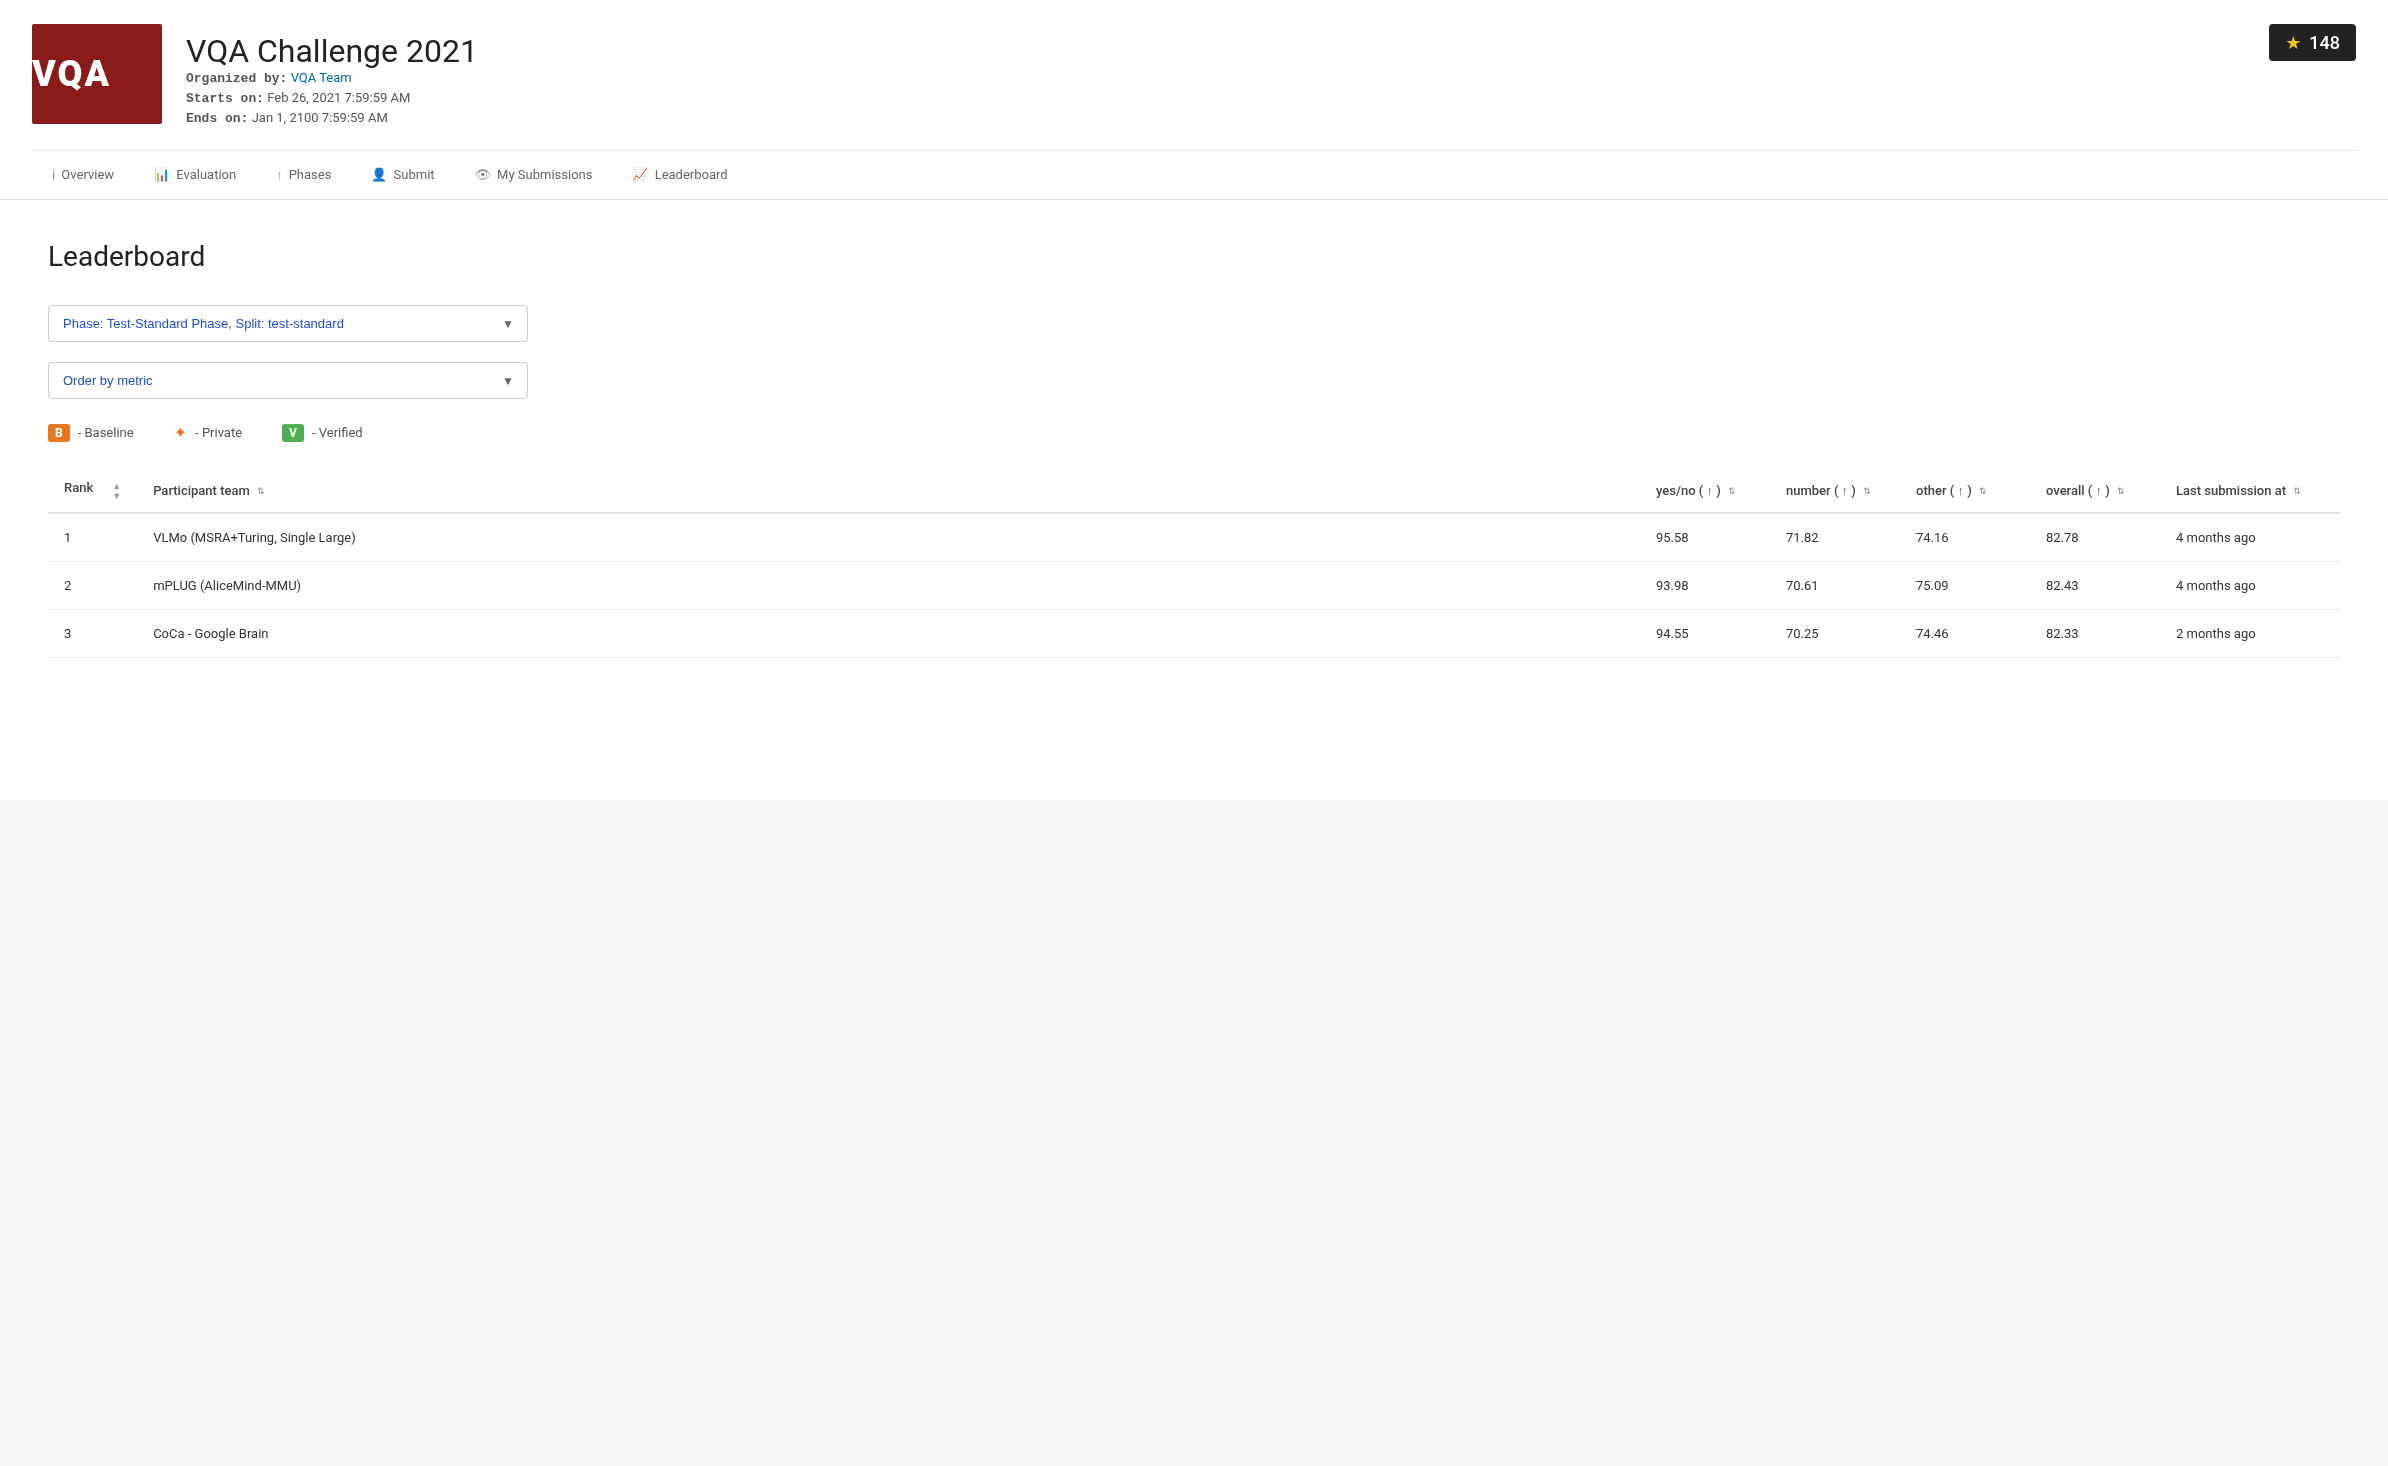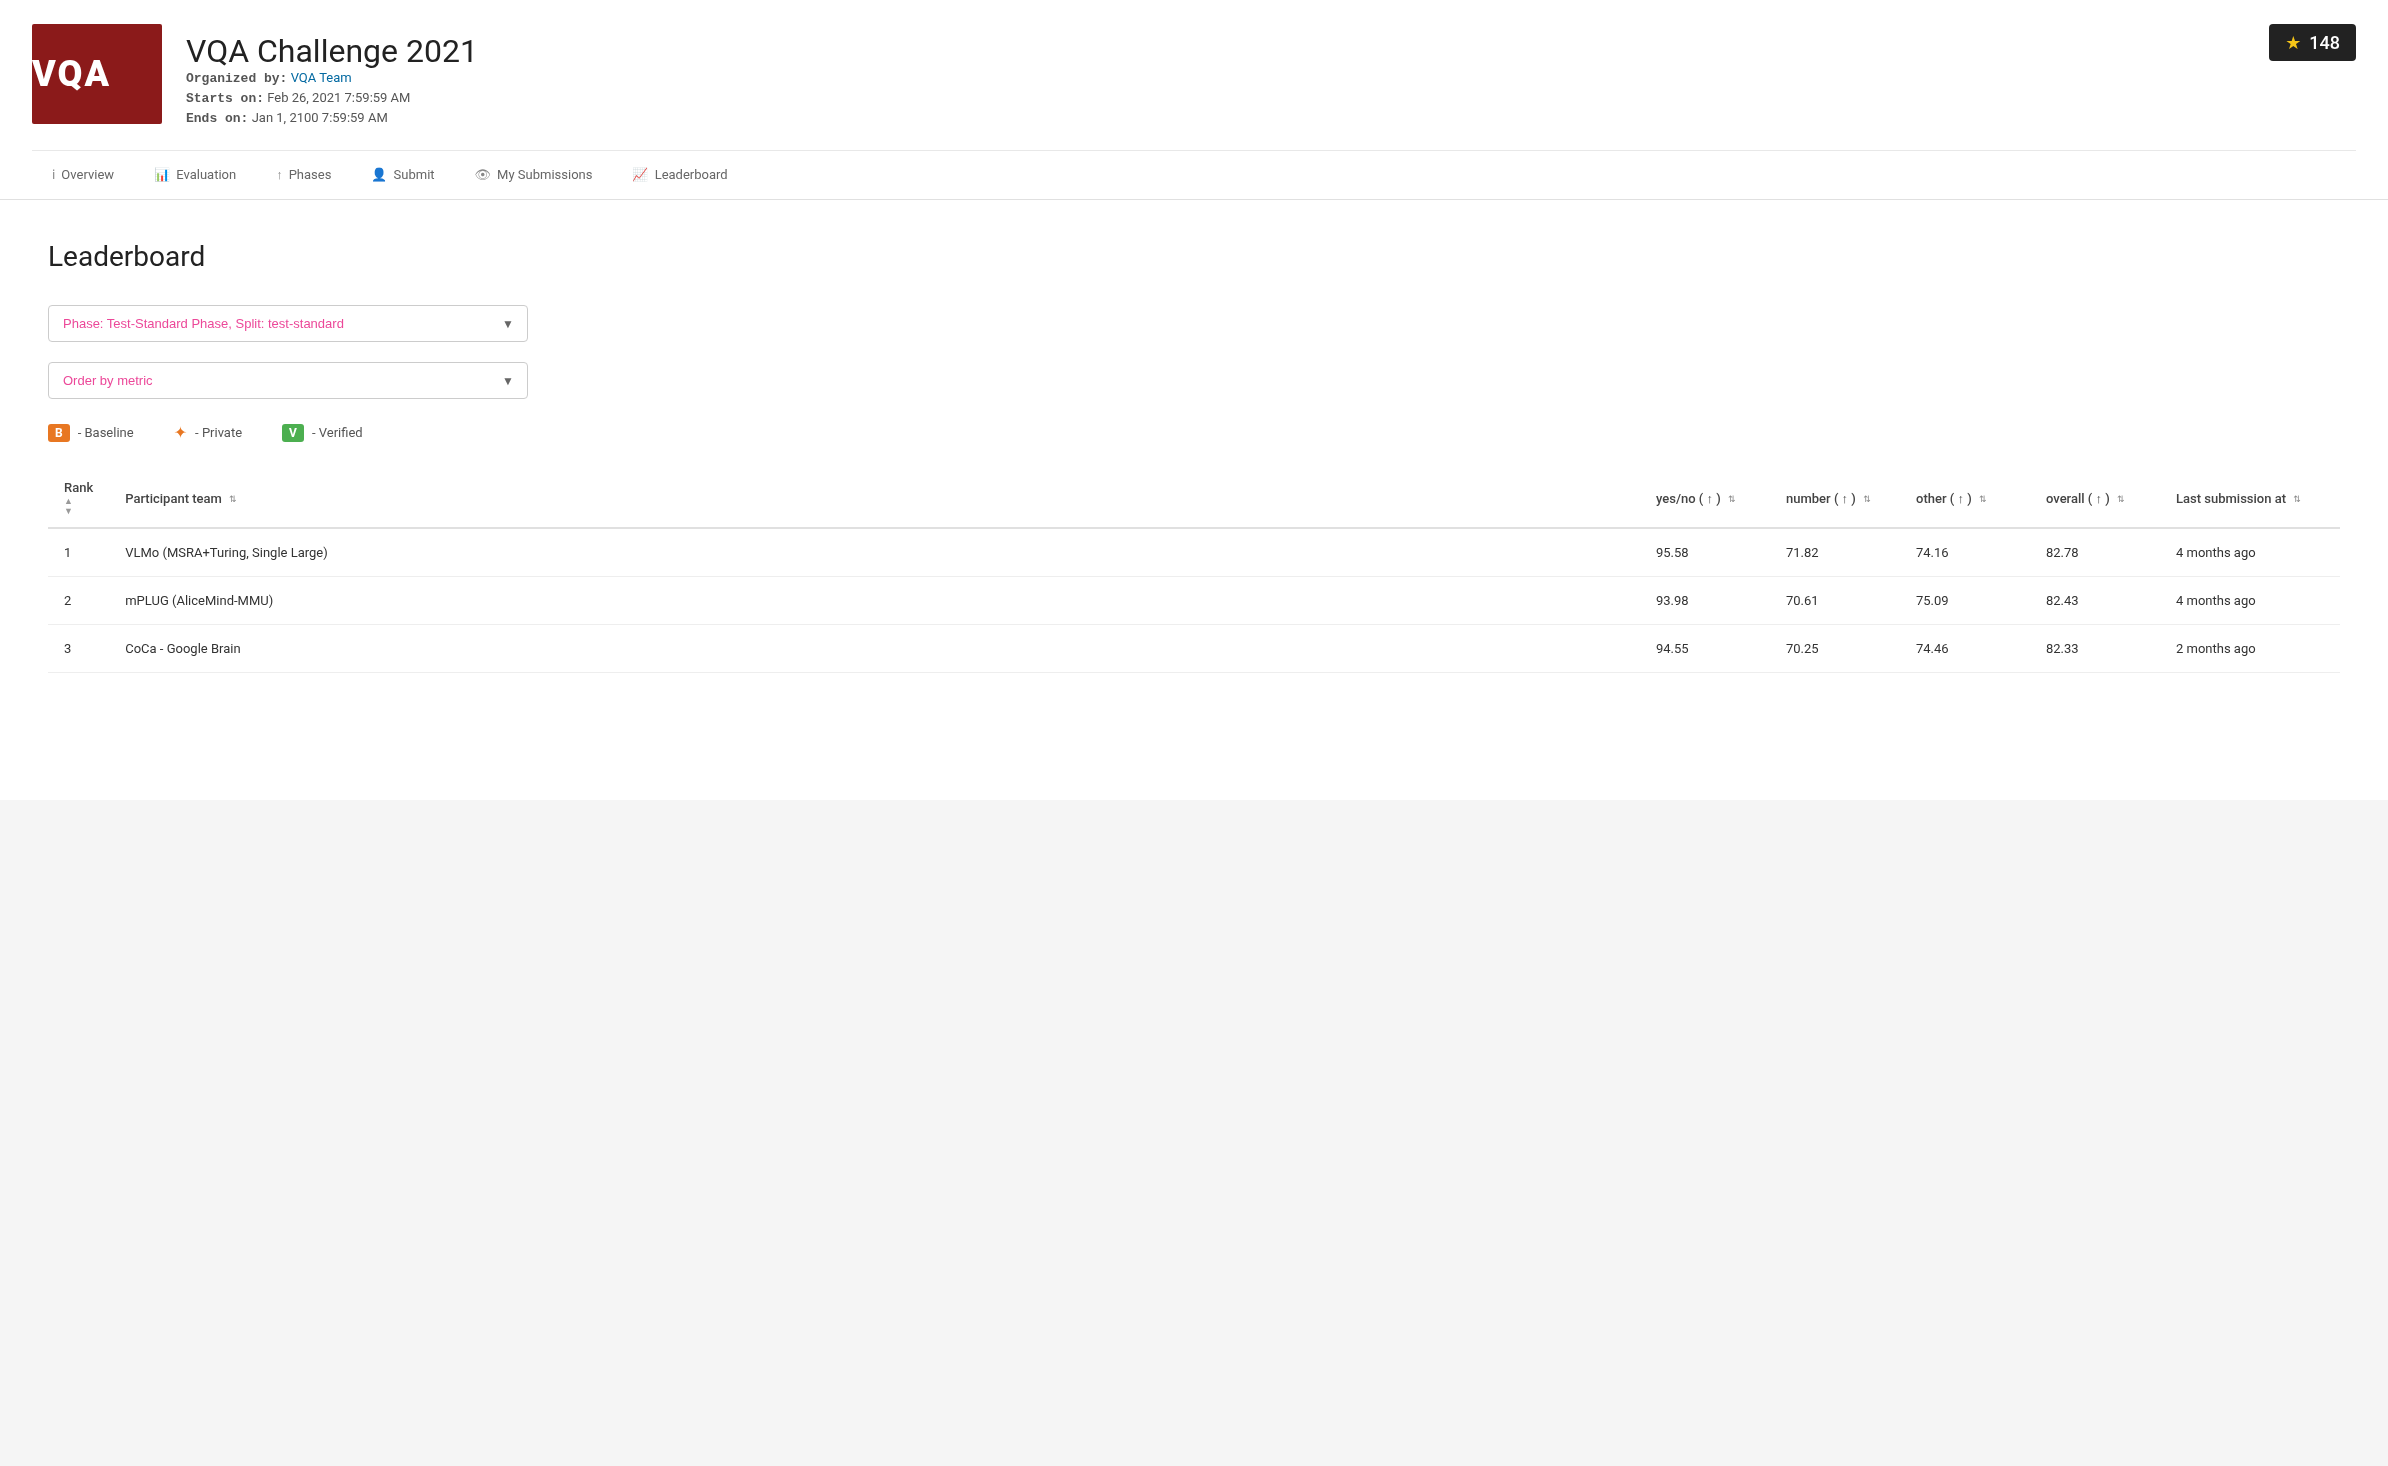--- a/index.html
+++ b/index.html
@@ -122,21 +122,21 @@
       display: flex;
       align-items: center;
       margin-bottom: 20px;
     }
 
     .dropdown-select {
       border: 1px solid #ccc;
       border-radius: 4px;
       padding: 10px 40px 10px 14px;
       font-size: 13px;
-      color: #ec4899;
+      color: #1d4ed8;
       background: #fff;
       appearance: none;
       cursor: pointer;
       width: 480px;
       position: relative;
     }
 
     .dropdown-wrapper {
       position: relative;
       width: 480px;
@@ -223,22 +223,23 @@
       border-bottom: 1px solid #eee;
     }
 
     .col-rank { width: 60px; }
     .col-team { min-width: 280px; }
     .col-metric { width: 130px; text-align: left; }
     .col-submission { width: 180px; }
 
     .th-rank-wrapper {
       display: flex;
-      flex-direction: column;
+      flex-direction: row;
       align-items: flex-start;
+      gap: 19px;
     }
 
     .th-arrows {
       display: flex;
       flex-direction: column;
       font-size: 9px;
       color: #999;
       line-height: 1.1;
       margin-top: 2px;
     }

